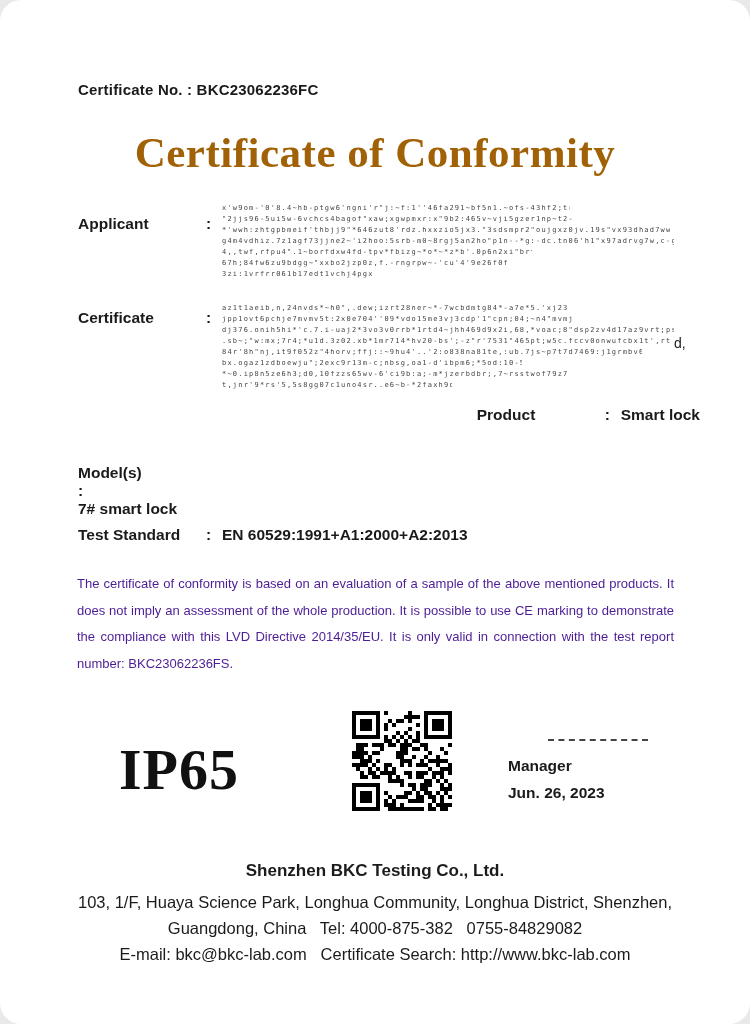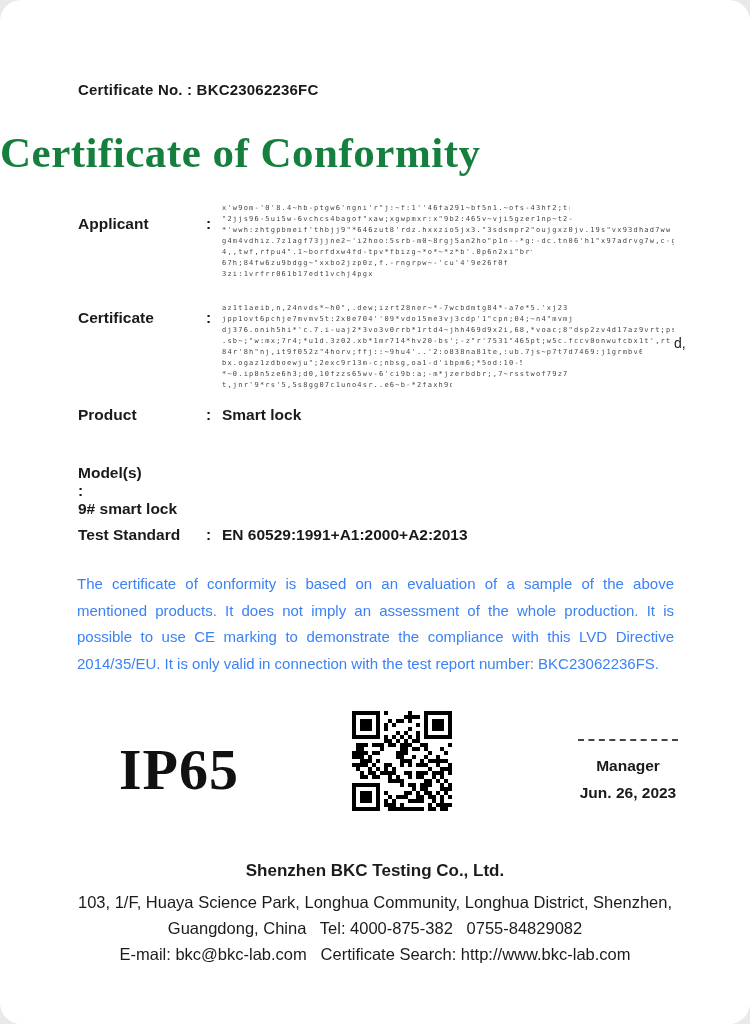--- a/index.html
+++ b/index.html
@@ -2,46 +2,46 @@
 <html><head>
 <meta charset="utf-8">
 <style>
   html,body{margin:0;padding:0;background:#e9e9e9;}
   .page{
     position:relative;width:750px;height:1024px;margin:0 auto;background:#ffffff;
     color:#1a1a1a;font-family:"Liberation Sans",sans-serif;overflow:hidden;border-radius:21px;
   }
   .cert-no{position:absolute;left:78px;top:81px;font-size:15px;font-weight:700;letter-spacing:.2px;}
   .title{
-    position:absolute;left:0;top:128px;width:100%;text-align:left;
-    font-family:"Liberation Serif",serif;font-weight:700;font-size:43px;letter-spacing:.5px;color:#15803d;
+    position:absolute;left:0;top:128px;width:100%;text-align:center;
+    font-family:"Liberation Serif",serif;font-weight:700;font-size:43px;letter-spacing:.5px;color:#a16207;
   }
   .field{position:absolute;left:78px;right:50px;display:flex;align-items:flex-start;}
   .field .label{width:128px;font-size:15.5px;font-weight:700;flex:0 0 auto;}
   .field .colon{width:16px;font-size:15.5px;font-weight:700;flex:0 0 auto;}
   .field .value{font-size:15.5px;font-weight:700;}
   .pad-label .label,.pad-label .colon{padding-top:12px;}
   .pad-label-sm .label,.pad-label-sm .colon{padding-top:6px;}
   .redacted{display:flex;flex-direction:column;gap:4px;padding-top:2px;position:relative;}
   .noise-line{
     height:7px;overflow:hidden;font-size:7px;line-height:7px;letter-spacing:1.2px;
     color:#2e2e2e;filter:blur(.45px);white-space:nowrap;
     font-family:"DejaVu Sans Mono",monospace;opacity:.9;
   }
   .fragment{position:absolute;left:452px;top:32px;font-size:14px;font-weight:400;color:#222;filter:none;}
   .paragraph{
-    position:absolute;left:77px;top:571px;width:597px;font-size:15px;line-height:26.5px;
-    text-align:justify;color:#3b82f6;
+    position:absolute;left:77px;top:571px;width:597px;font-size:13px;line-height:26.5px;
+    text-align:justify;color:#4c1d95;
   }
   .ip65{
     position:absolute;left:119px;top:736px;font-family:"Liberation Serif",serif;
     font-weight:700;font-size:58px;color:#111;letter-spacing:1px;
   }
   .qr{position:absolute;left:352px;top:711px;width:100px;height:100px;}
-  .signature{position:absolute;left:538px;top:739px;width:180px;text-align:center;}
+  .signature{position:absolute;left:508px;top:739px;width:180px;}
   .sig-line{border-top:2px dashed #444;width:100px;margin:0 auto 16px auto;}
   .sig-title{font-weight:700;font-size:15.5px;margin-bottom:9px;}
   .sig-date{font-weight:700;font-size:15.5px;}
   .footer{position:absolute;left:0;top:858px;width:100%;text-align:center;font-size:16.5px;line-height:26px;color:#1b1b1b;}
   .footer div{white-space:pre-wrap;}
   .footer .company{font-weight:700;font-size:17px;margin-bottom:5px;}
 </style>
 </head>
 <body>
 
@@ -74,30 +74,30 @@
         <div class="noise-line" style="width: 350px;">jpp1ovt6pchje7mvmv5t:2x0e704''09*vdo15me3vj3cdp'1"cpn;04;~n4"mvmjd6jve</div>
         <div class="noise-line" style="width: 452px;">dj376.onih5hi*'c.7.i-uaj2*3vo3v0rrb*1rtd4~jhh469d9x2i,68,*voac;8"dsp2zv4d17az9vrt;psewj4;t.</div>
         <div class="noise-line" style="width: 448px;">.sb~;"w:mx;7r4;*u1d.3z02.xb*1mr714*hv20-bs';-z"r'7531"465pt;w5c.fccv0onwufcbx1t',rte8i5d~e</div>
         <div class="noise-line" style="width: 420px;">84r'8h"nj,it9f052z"4horv;ffj::~9hu4'..'2:o838na81te,:ub.7js~p7t7d7469:j1grmbv6~wufjt</div>
         <div class="noise-line" style="width: 300px;">bx.ogaz1zdboewju";2exc9r13m-c;nbsg,oa1-d'ibpm6;*5od:10-5~u3e</div>
         <div class="noise-line" style="width: 345px;">*~0.ip8n5ze6h3;d0,10fzzs65wv-6'ci9b:a;-m*jzerbdbr;,7~rsstwof79z7-b'wa</div>
         <div class="noise-line" style="width: 230px;">t,jnr'9*rs'5,5s8gg07c1uno4sr..e6~b-*2faxh9oh46</div>
       </div>
   </div>
 
-  <div class="field" style="top:406px;">
+  <div class="field" style="top:406px;justify-content:flex-end;">
     <div class="label">Product</div>
     <div class="colon">:</div>
     <div class="value">Smart lock</div>
   </div>
 
   <div class="field" style="top:464px;flex-direction:column;">
     <div class="label">Model(s)</div>
     <div class="colon">:</div>
-    <div class="value">9# smart lock</div>
+    <div class="value">7# smart lock</div>
   </div>
 
   <div class="field" style="top:526px;">
     <div class="label">Test Standard</div>
     <div class="colon">:</div>
     <div class="value">EN 60529:1991+A1:2000+A2:2013</div>
   </div>
 
   <div class="paragraph">The certificate of conformity is based on an evaluation of a sample of the above mentioned products. It does not imply an assessment of the whole production. It is possible to use CE marking to demonstrate the compliance with this LVD Directive 2014/35/EU. It is only valid in connection with the test report number: BKC23062236FS.</div>
 

